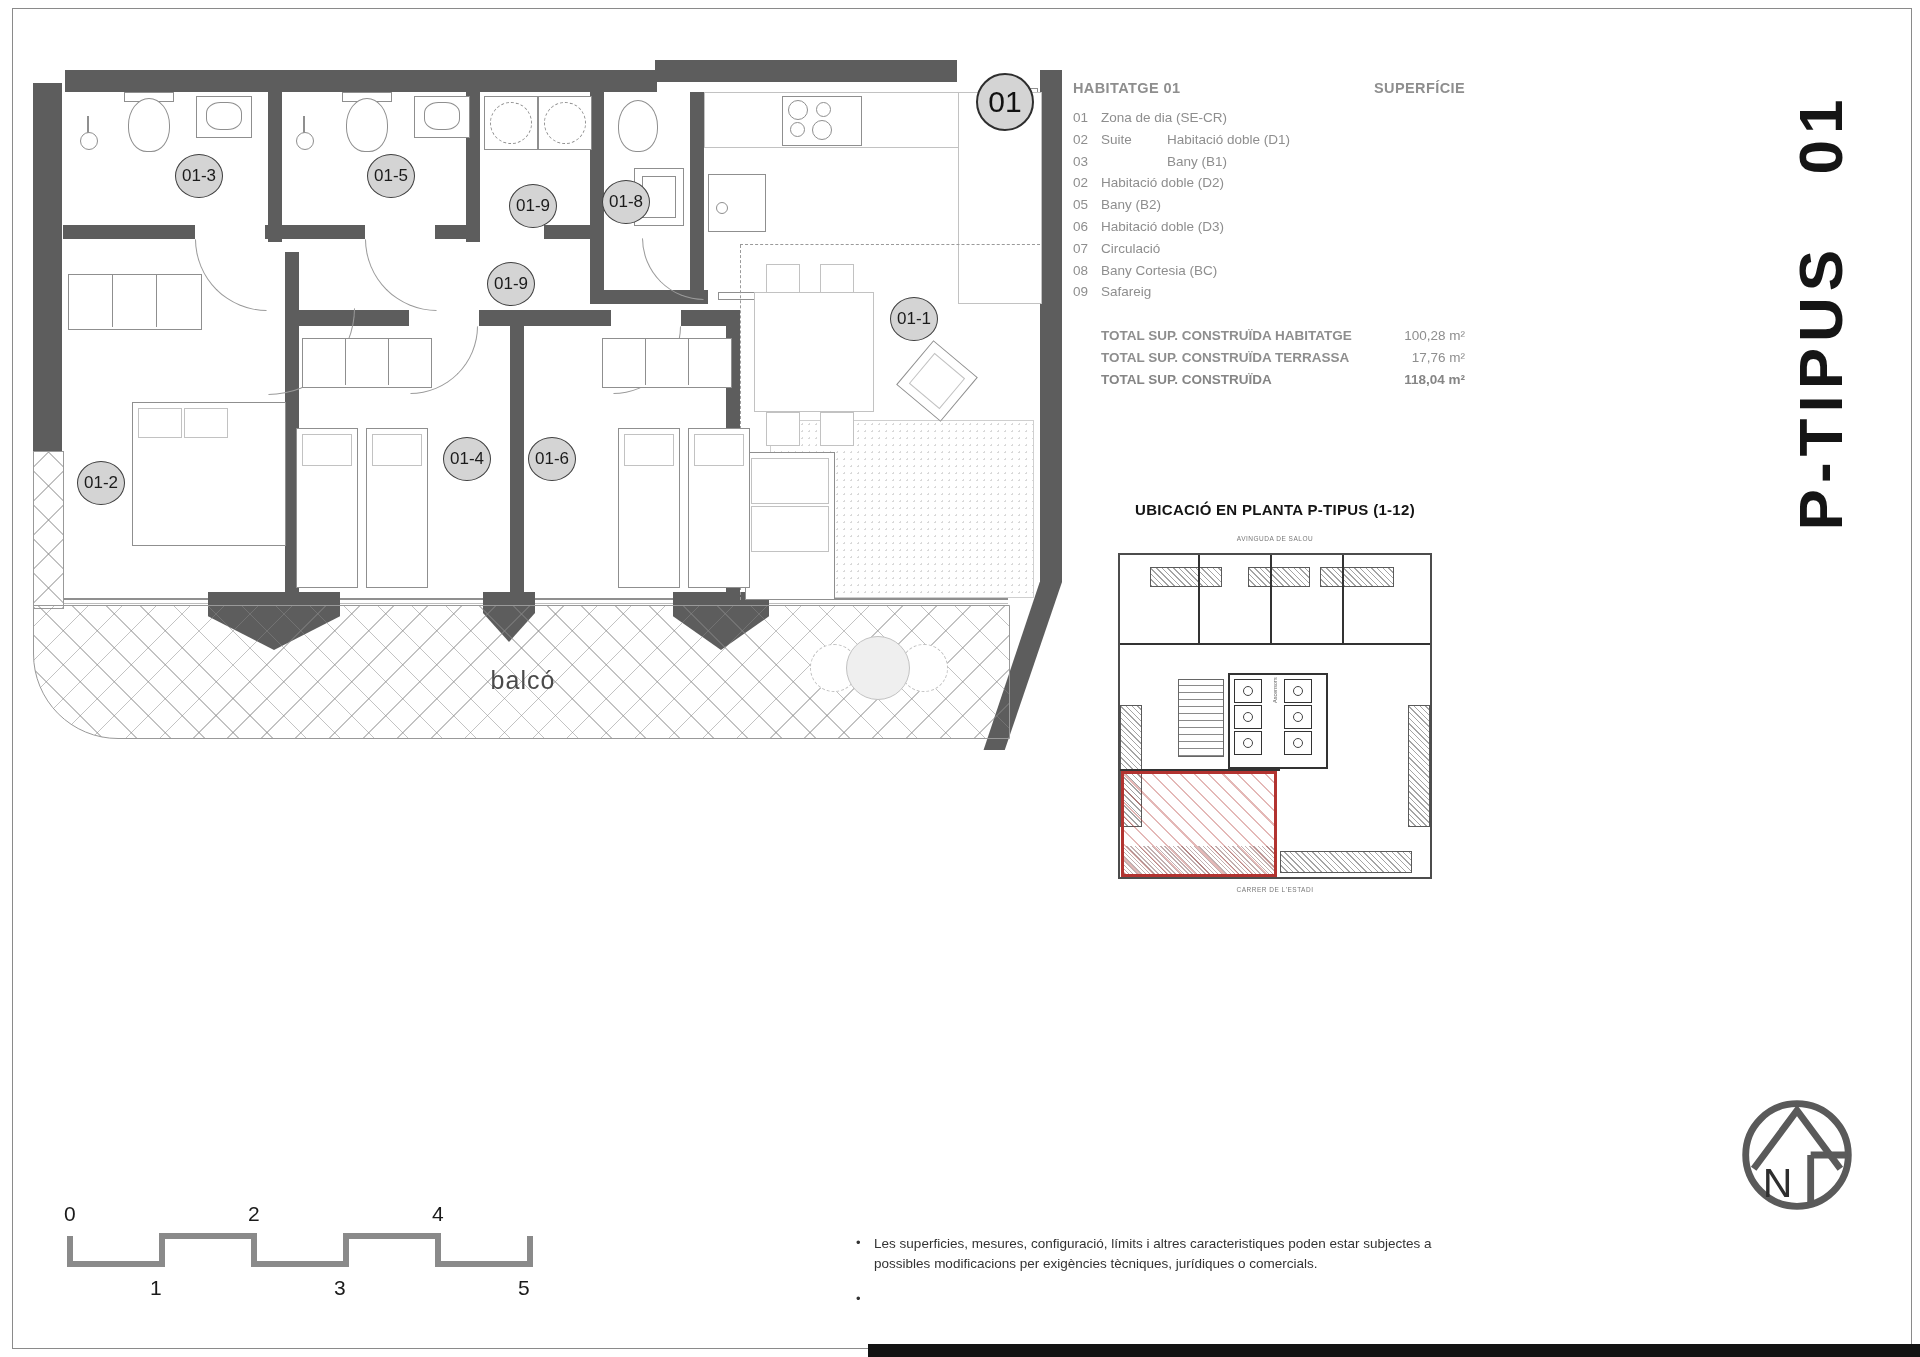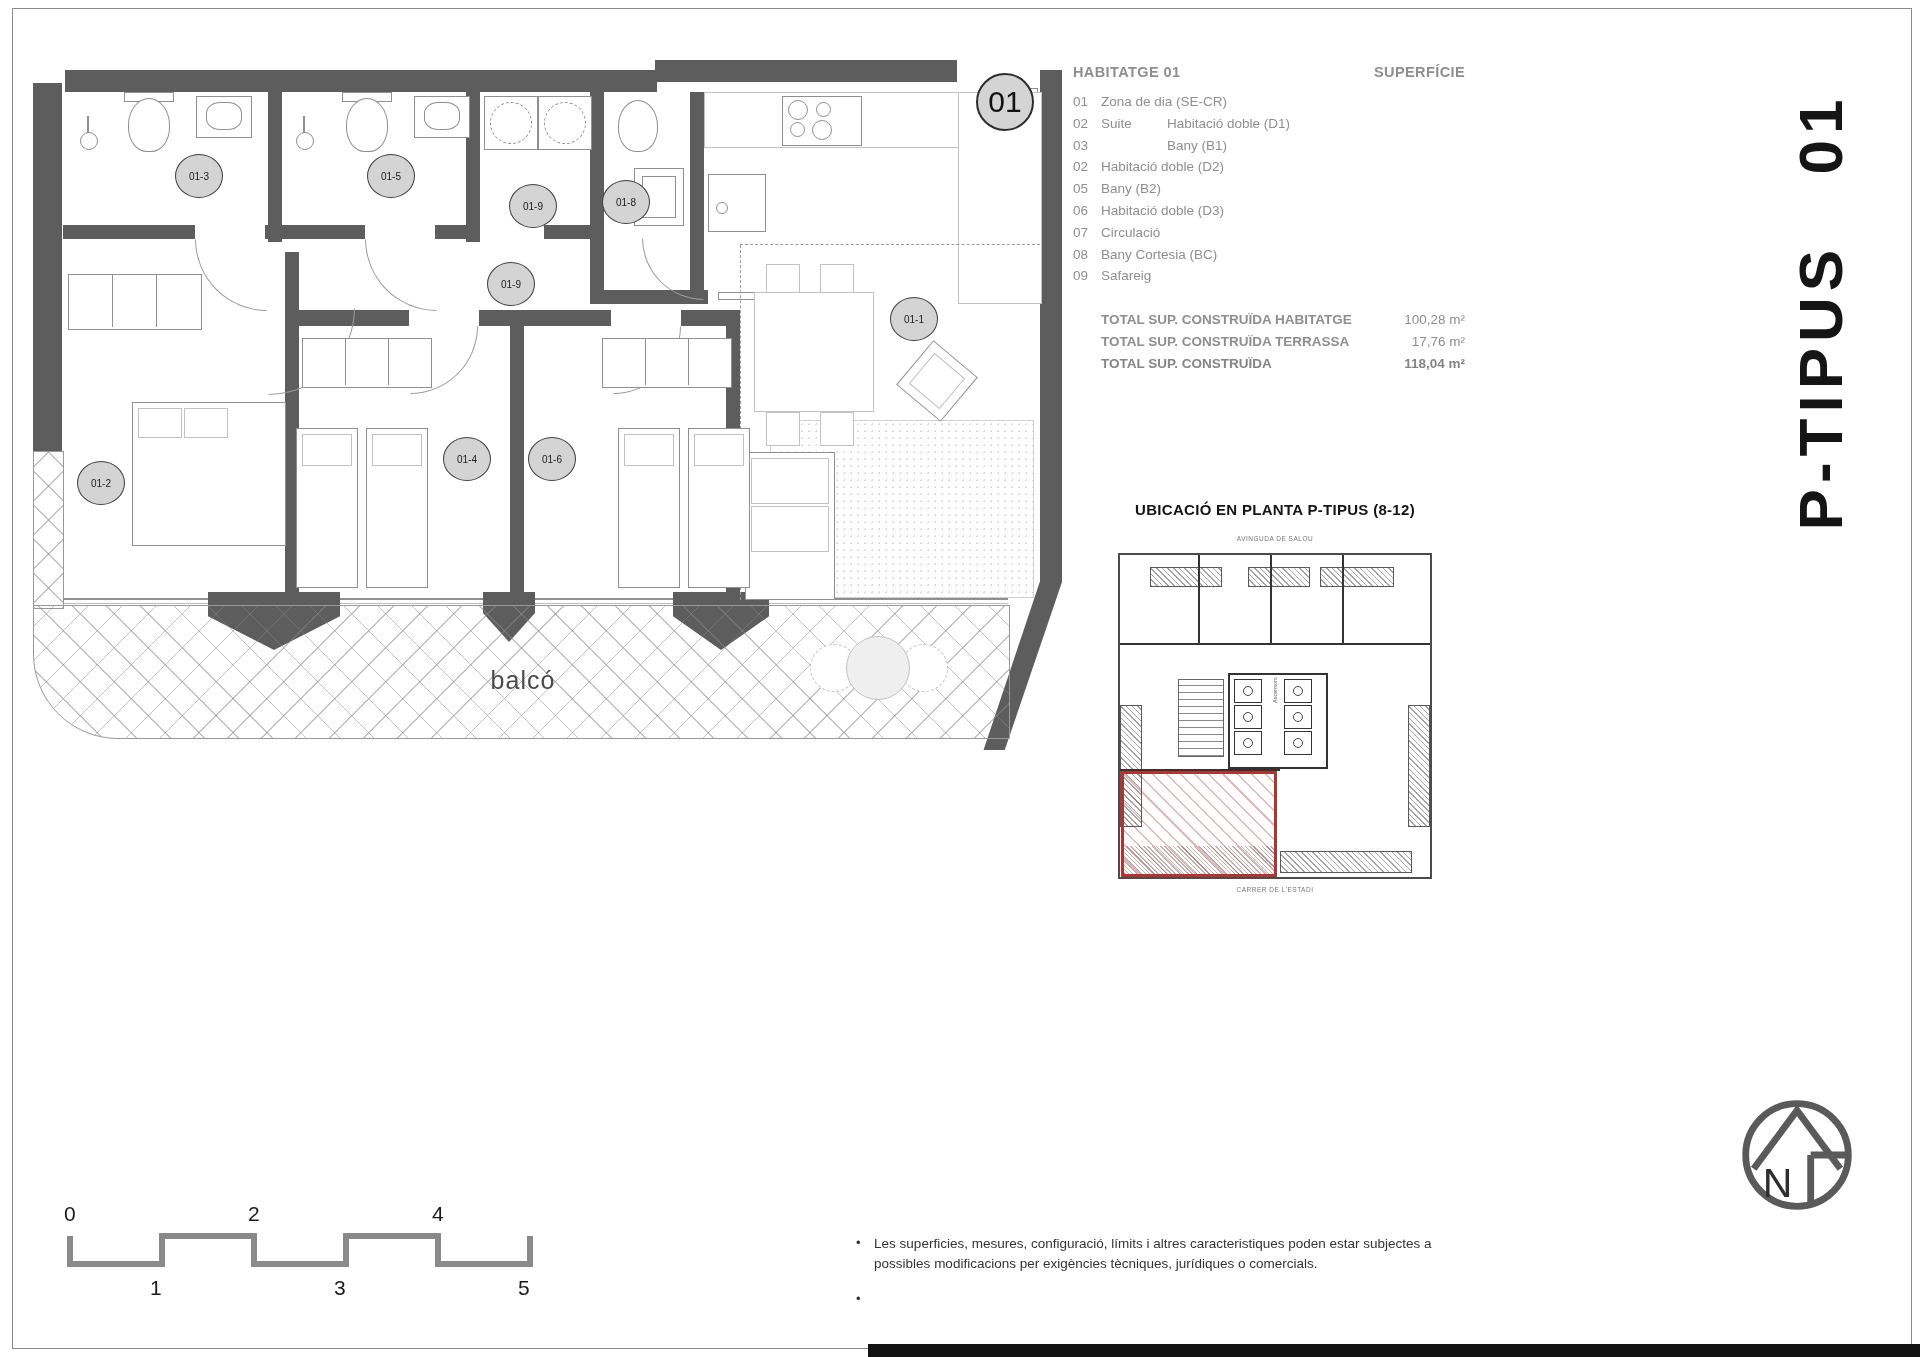--- a/index.html
+++ b/index.html
@@ -9,32 +9,32 @@
   #frame{position:absolute;left:12px;top:8px;right:8px;bottom:8px;border:1px solid #8a8a8a;}
   
   #plan{position:absolute;left:28px;top:52px;width:1040px;height:700px;}
   .w{position:absolute;background:#5d5d5d;}
   .fx{position:absolute;border:1px solid #8f8f8f;background:#fff;}
   .fxl{position:absolute;border:1px solid #c2c2c2;background:#fff;}
   .thin{position:absolute;background:#8f8f8f;}
   .arc{position:absolute;border:1px solid transparent;}
   .rlabel{position:absolute;width:46px;height:42px;border-radius:50%;background:#d4d4d4;
     border:1.5px solid #3f3f3f;display:flex;align-items:center;justify-content:center;
-    font-size:10px;color:#1b1b1b;z-index:6;}
+    font-size:17px;color:#1b1b1b;z-index:6;}
   .badge{position:absolute;width:54px;height:54px;border-radius:50%;background:#d4d4d4;
     border:2px solid #2e2e2e;display:flex;align-items:center;justify-content:center;
     font-size:30px;color:#111;z-index:7;}
   .xhatch{background-image:
     repeating-linear-gradient(45deg, rgba(135,135,135,.5) 0 1px, transparent 1px 24px),
     repeating-linear-gradient(-45deg, rgba(135,135,135,.5) 0 1px, transparent 1px 24px);}
   .dots{background-image:radial-gradient(rgba(160,160,160,.4) 1px, transparent 1px);
     background-size:7px 7px;}
   .balco-label{position:absolute;font-size:25px;color:#4a4a4a;letter-spacing:1px;}
   
-  #legend{position:absolute;left:1073px;top:64px;width:392px;color:#8e8e8e;}
+  #legend{position:absolute;left:1073px;top:80px;width:392px;color:#8e8e8e;}
   #legend .hdr{display:flex;justify-content:space-between;font-weight:bold;font-size:14.5px;
     letter-spacing:.4px;margin-bottom:14px;}
   .lrow{display:flex;font-size:13.5px;height:21.8px;line-height:16px;}
   .lrow .n{width:28px;}
   .lrow .c1{display:inline-block;min-width:66px;}
   #totals{margin-top:22px;}
   .trow{display:flex;font-size:13.5px;height:22px;}
   .trow .tl{flex:1;font-weight:bold;}
   .trow .tv{width:96px;text-align:right;}
   .tbold{font-weight:bold;color:#858585;}
@@ -268,21 +268,21 @@
         </div>
       <div class="trow tbold">
           <span class="tl" style="padding-left:28px">TOTAL SUP. CONSTRUÏDA</span>
           <span class="tv">118,04 m²</span>
         </div>
     </div>
   </div>
 
   <div id="side-title">P-TIPUS 01</div>
 
-  <div id="loc-title">UBICACIÓ EN PLANTA P-TIPUS (8-12)</div>
+  <div id="loc-title">UBICACIÓ EN PLANTA P-TIPUS (1-12)</div>
   <div class="street" style="left:1080px;top:535px;width:390px;text-align:center">AVINGUDA DE SALOU</div>
   <div id="mini">
     <div class="mh" style="left:30px;top:12px;width:70px;height:18px"></div>
     <div class="mh" style="left:128px;top:12px;width:60px;height:18px"></div>
     <div class="mh" style="left:200px;top:12px;width:72px;height:18px"></div>
     <div class="mh" style="left:0px;top:150px;width:20px;height:120px"></div>
     <div class="mh" style="left:288px;top:150px;width:20px;height:120px"></div>
     <div class="mh" style="left:160px;top:296px;width:130px;height:20px"></div>
     <div class="mw" style="left:78px;top:0;width:2px;height:90px"></div>
     <div class="mw" style="left:150px;top:0;width:2px;height:90px"></div>

